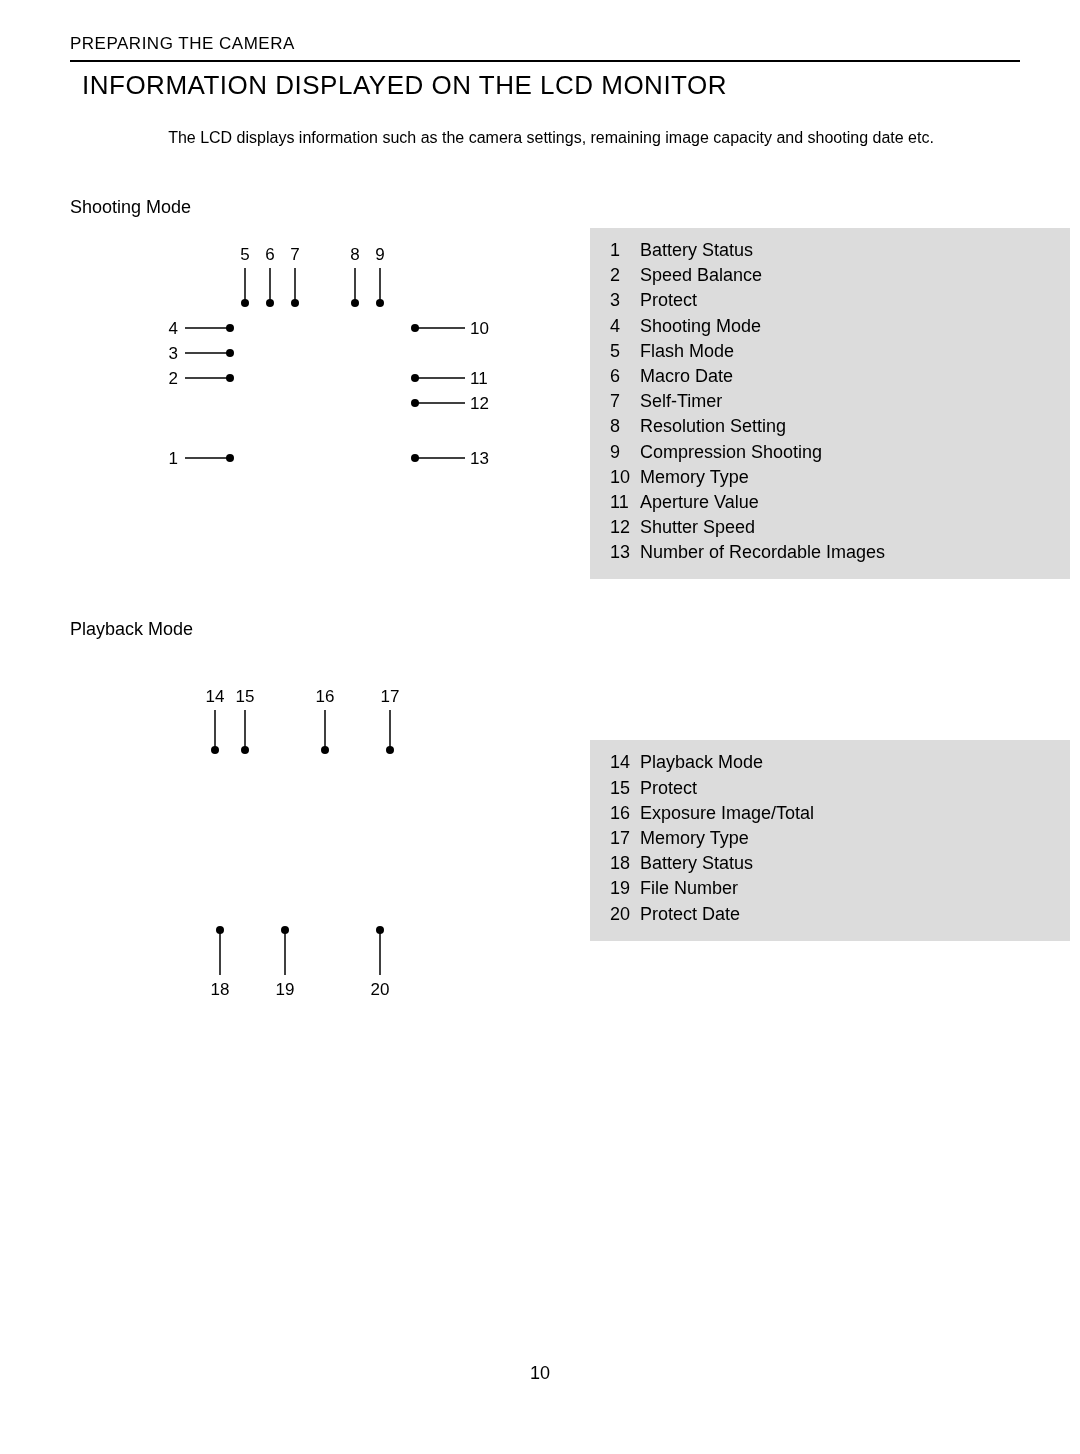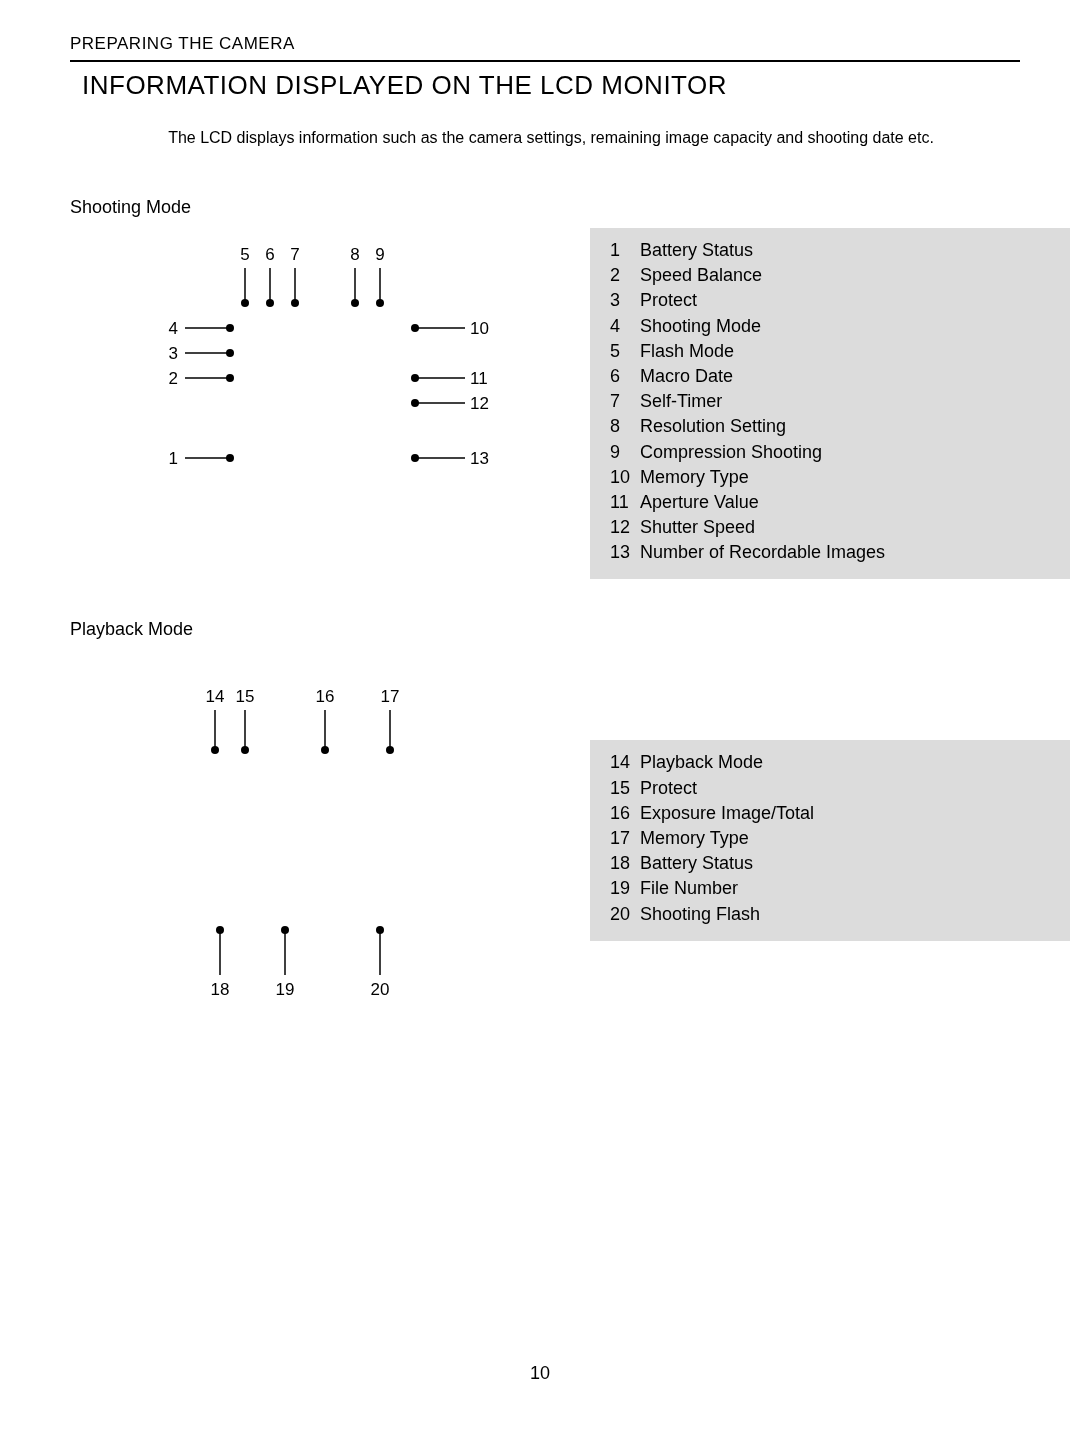--- a/index.html
+++ b/index.html
@@ -285,19 +285,19 @@
       <div class="legend-row">
           <span class="legend-num">18</span>
           <span>Battery Status</span>
         </div>
       <div class="legend-row">
           <span class="legend-num">19</span>
           <span>File Number</span>
         </div>
       <div class="legend-row">
           <span class="legend-num">20</span>
-          <span>Shooting Flash</span>
+          <span>Protect Date</span>
         </div>
     </div>
   </div>
 
   <div class="page-num">10</div>
 </div>
 
 </body></html>

